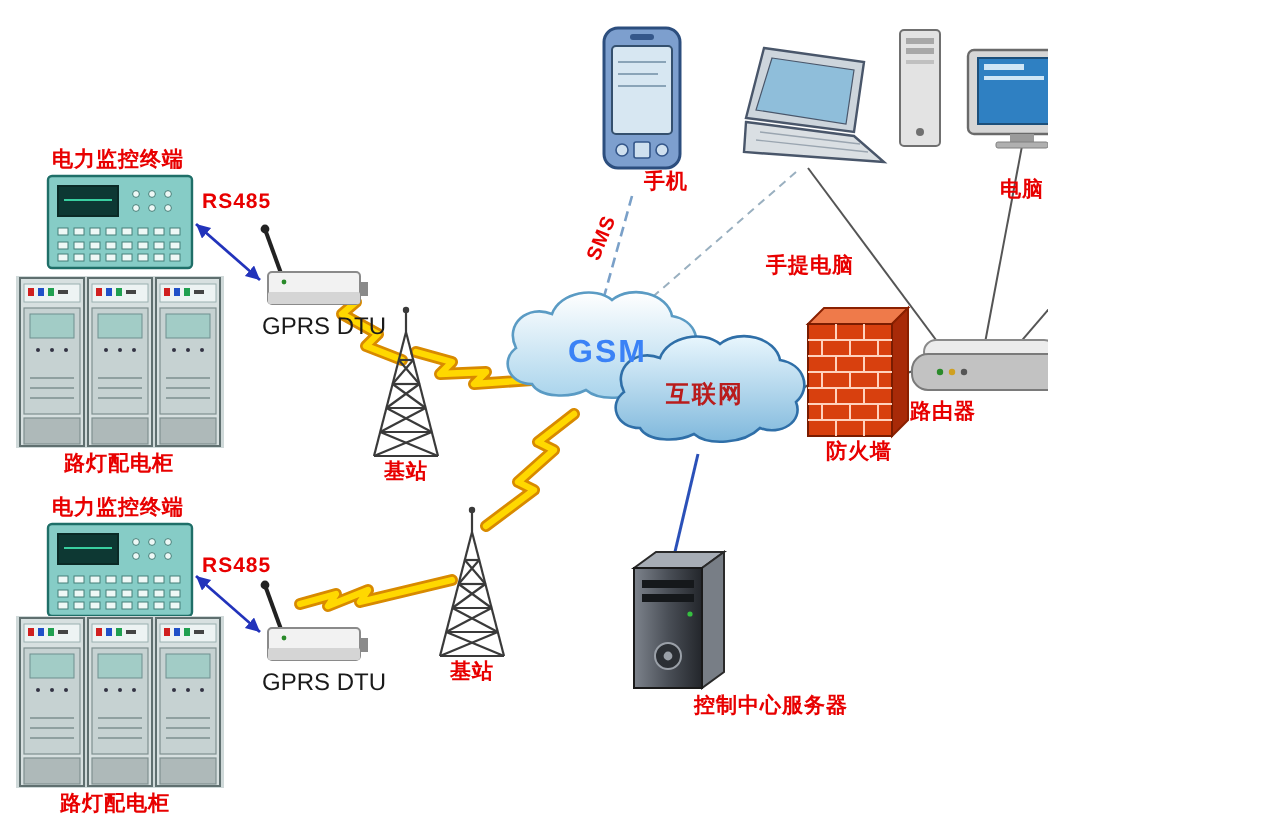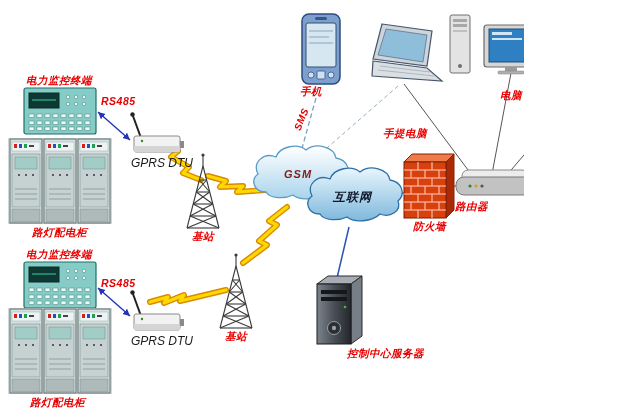--- a/index.html
+++ b/index.html
@@ -1,23 +1,23 @@
 <!DOCTYPE html>
 <html><head>
 <meta charset="utf-8">
 <style>
   html,body{margin:0;padding:0;background:#ffffff;}
   .stage{position:relative;width:524px;height:419px;background:#ffffff;overflow:hidden;
-         font-family:"Liberation Sans",sans-serif;font-style:italic;}
+         font-family:"Liberation Sans",sans-serif;}
   .stage svg{position:absolute;left:0;top:0;}
   .lbl{position:absolute;font-size:10.5px;font-weight:700;color:#e80000;
        white-space:nowrap;letter-spacing:.5px;line-height:1;}
   .lbl--plain{color:#1a1a1a;font-weight:400;font-size:12px;letter-spacing:0;}
-  .lbl--gsm{color:#7f1d1d;font-size:11px;letter-spacing:1px;}
-  .lbl--net{color:#0f172a;font-size:12px;letter-spacing:1px;}
+  .lbl--gsm{color:#3b82f6;font-size:16px;letter-spacing:1px;}
+  .lbl--net{color:#b91c1c;font-size:12px;letter-spacing:1px;}
   .lbl--sms{transform:rotate(-68deg);transform-origin:left bottom;font-size:10px;}
 </style>
 </head>
 <body>
 
 <div class="stage">
 
 <svg width="640" height="419" viewBox="0 0 640 419" xmlns="http://www.w3.org/2000/svg">
   <defs>
     <linearGradient id="cg" x1="0" y1="0" x2="0" y2="1">
@@ -291,21 +291,21 @@
 <span class="lbl" style="left:26px;top:249px;">电力监控终端</span>
 <span class="lbl" style="left:101px;top:278px;">RS485</span>
 <span class="lbl lbl--plain" style="left:131px;top:335px;">GPRS DTU</span>
 <span class="lbl" style="left:30px;top:397px;">路灯配电柜</span>
 <span class="lbl" style="left:225px;top:331px;">基站</span>
 
 <span class="lbl lbl--gsm" style="left:284px;top:169px;">GSM</span>
 <span class="lbl lbl--net" style="left:333px;top:191px;">互联网</span>
 <span class="lbl lbl--sms" style="left:302px;top:122px;">SMS</span>
 
-<span class="lbl" style="left:300px;top:86px;">手机</span>
+<span class="lbl" style="left:322px;top:86px;">手机</span>
 <span class="lbl" style="left:383px;top:87px;margin-top:41px;">手提电脑</span>
 <span class="lbl" style="left:500px;top:90px;">电脑</span>
 <span class="lbl" style="left:575px;top:81px;">打印机</span>
 
 <span class="lbl" style="left:413px;top:221px;">防火墙</span>
 <span class="lbl" style="left:455px;top:201px;">路由器</span>
 <span class="lbl" style="left:299px;top:348px;padding-left:48px;">控制中心服务器</span>
 
 </div>
 

